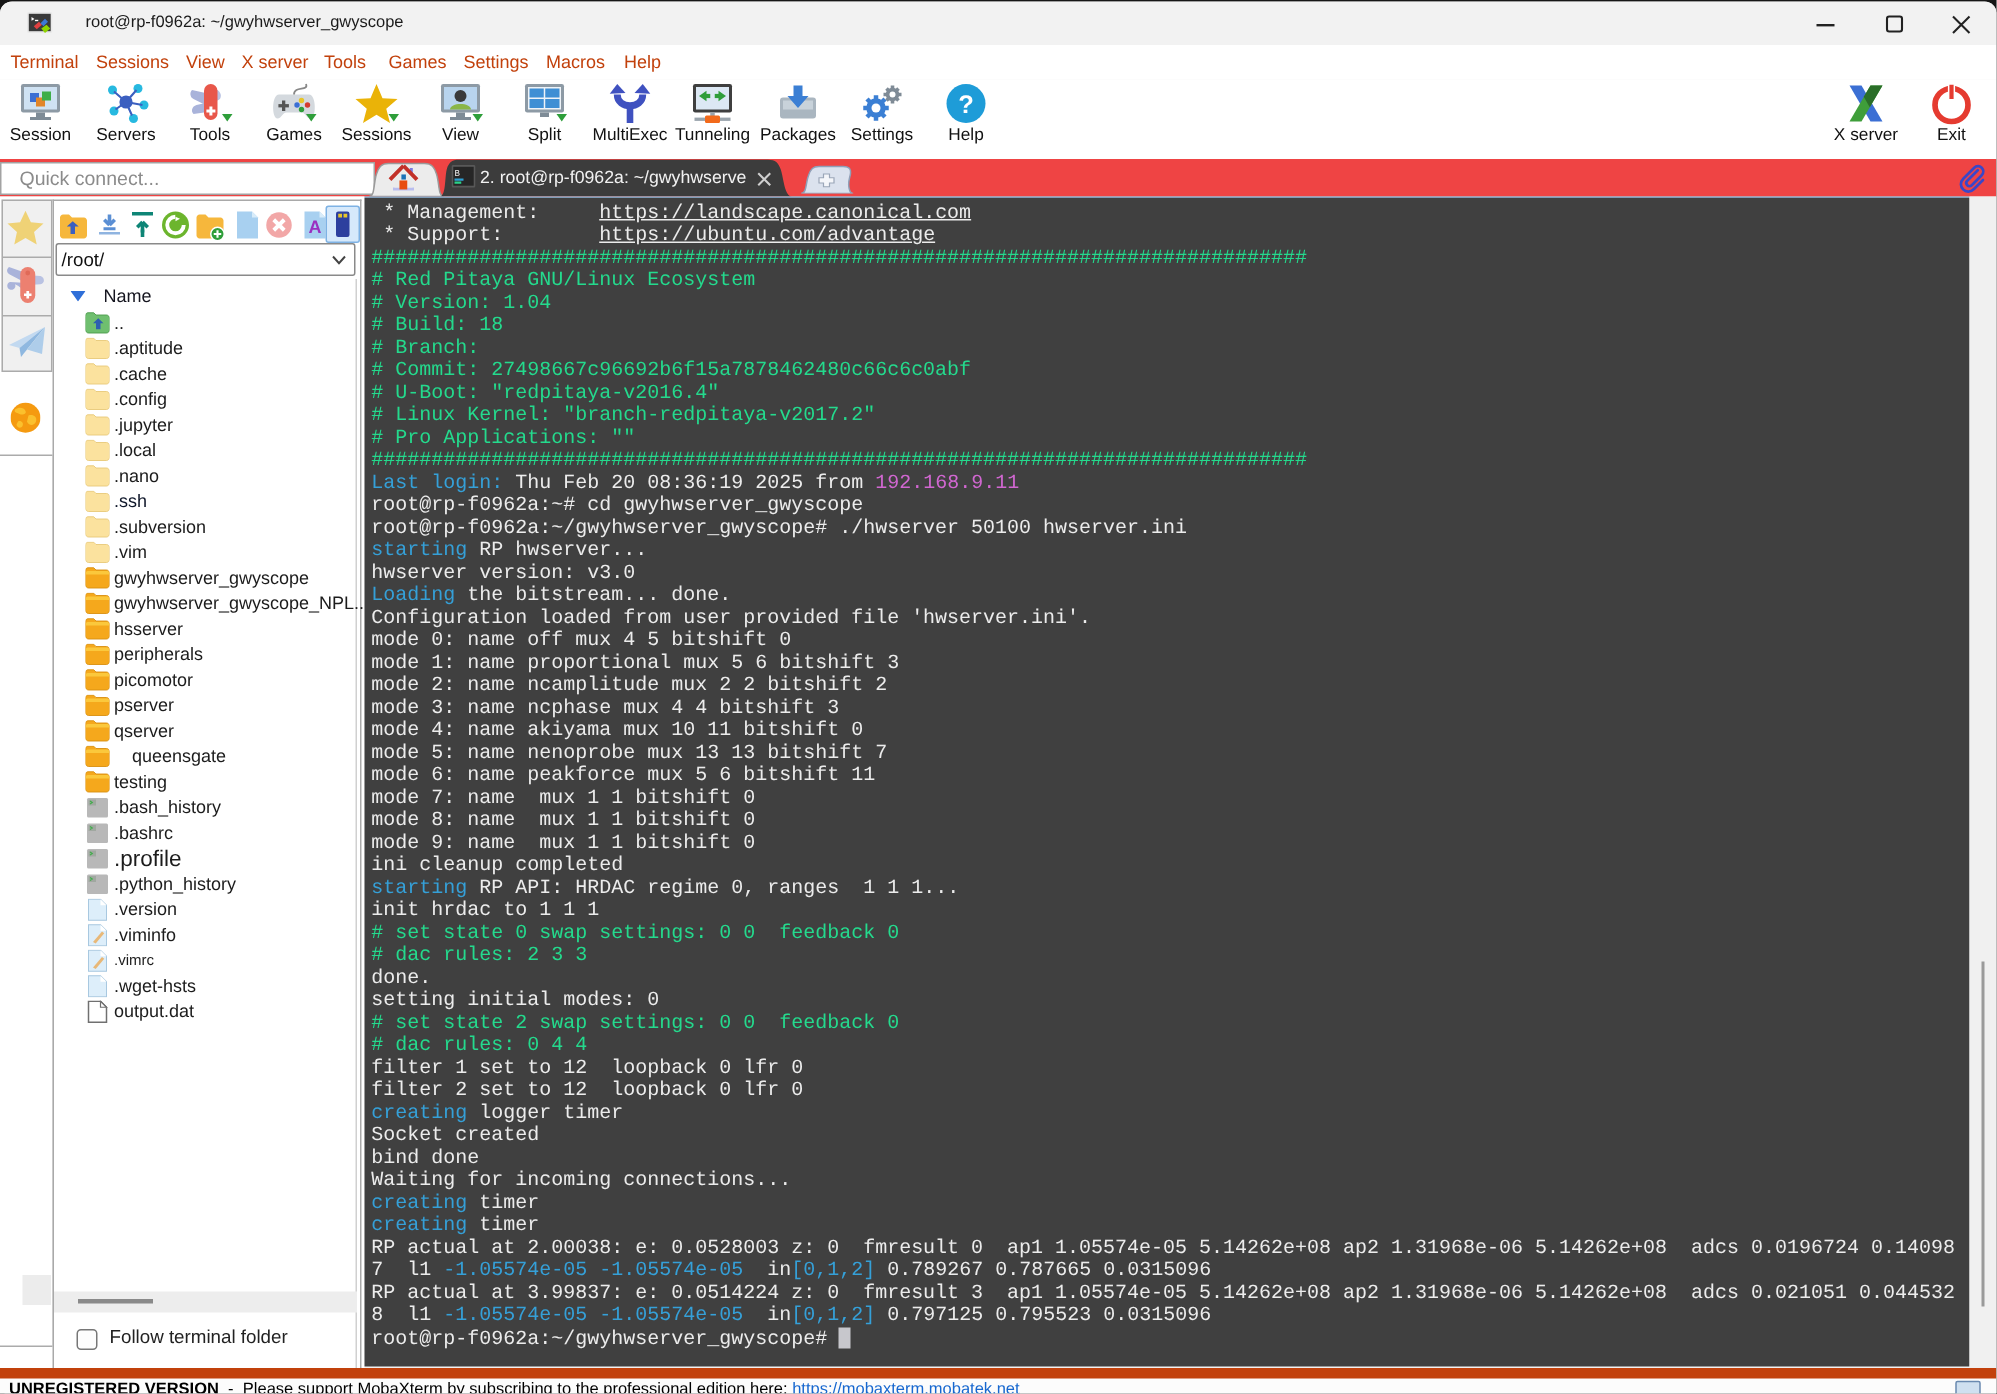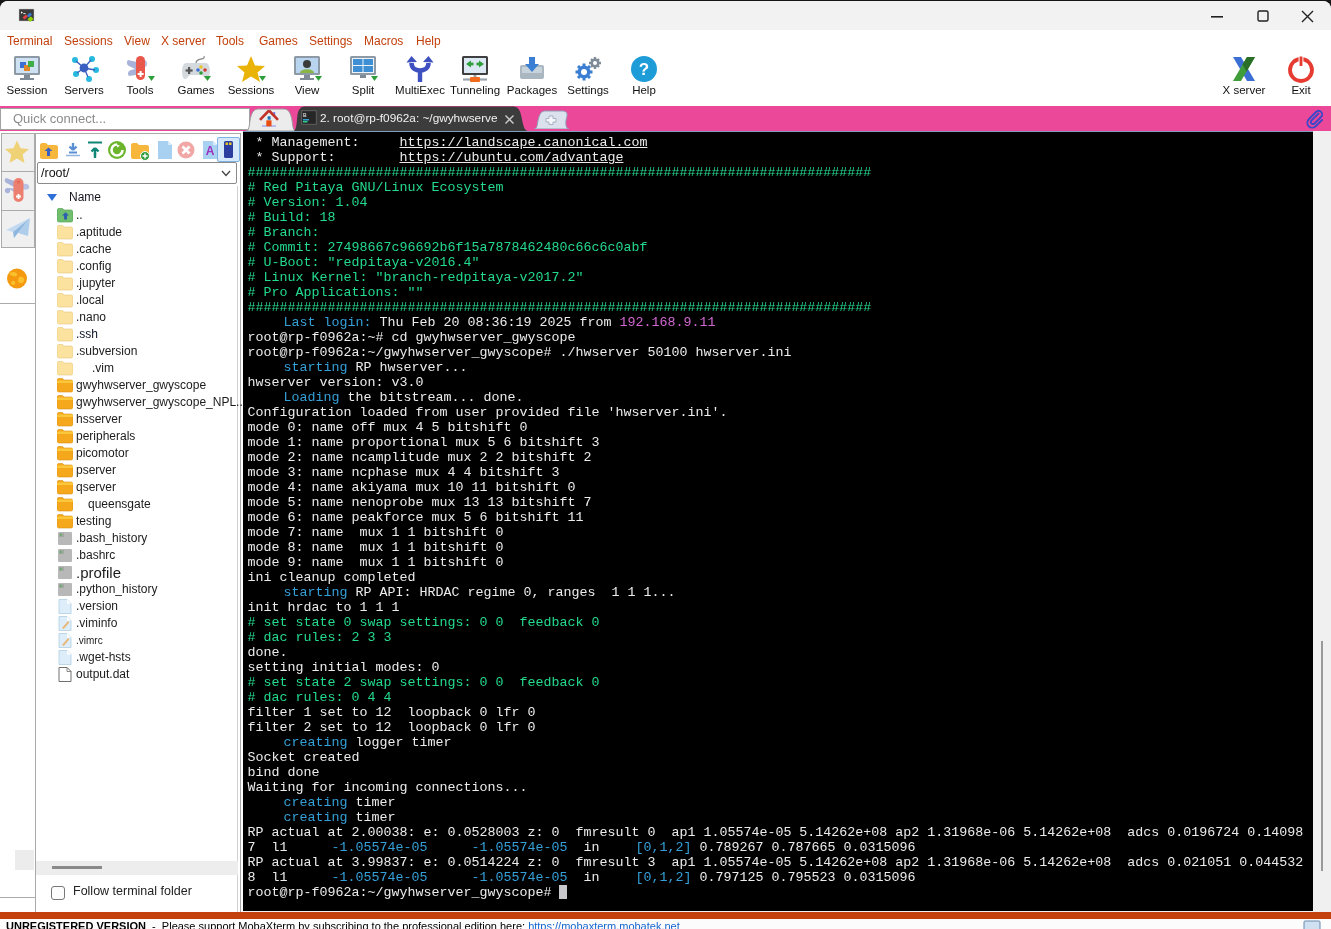--- a/index.html
+++ b/index.html
@@ -10,33 +10,33 @@
 
 #title{left:0;top:0;width:1331px;height:29px;background:#f2f2f2;}
 #ttxt{left:57px;top:0;height:29px;line-height:29px;font-size:11px;color:#1b1b1b;}
 
 #menu{left:0;top:29px;width:1331px;height:23px;background:#fff;}
 .mi{position:absolute;top:0;height:23px;line-height:23px;font-size:12px;color:#c2410c;}
 
 #tools{left:0;top:52px;width:1331px;height:53px;background:#fff;}
 .tlab{position:absolute;top:31px;width:80px;text-align:center;font-size:11.5px;color:#111;}
 
-#row2{left:0;top:105px;width:1331px;height:25px;background:#ec4899;}
+#row2{left:0;top:105px;width:1331px;height:25px;background:#ef4444;}
 #qc{left:0px;top:2px;width:236px;height:20px;border:1px solid #a3a3a3;background:#fff;
  font-size:13px;color:#8b8b8b;line-height:20px;padding-left:12px;}
 
 .tabtxt{color:#f2f2f2;font-size:12px;}
 
 #side{left:0;top:130px;width:243px;height:781px;background:#fff;}
 #panel{left:35px;top:2px;width:204px;height:779px;border-left:1px solid #a9a9a9;border-right:1px solid #a9a9a9;border-top:1px solid #a9a9a9;background:#fff;}
 
-#term{left:243px;top:131px;width:1070px;height:779px;background:#000000;overflow:hidden;}
+#term{left:243px;top:131px;width:1070px;height:779px;background:#404040;overflow:hidden;}
 #tpre{position:absolute;left:4.5px;top:3.4px;margin:0;font-family:"Liberation Mono",monospace;
  font-size:13.33px;line-height:15px;color:#ececec;white-space:pre;}
-#tpre .g{color:#24da8d;} #tpre .c{color:#35a0d8;margin-left:36px;} #tpre .m{color:#d167d1;text-align:center;}
+#tpre .g{color:#24da8d;} #tpre .c{color:#35a0d8;} #tpre .m{color:#d167d1;text-align:center;}
 #tpre a{color:#ececec;text-decoration:underline;}
 
 #status{left:0;top:911px;width:1331px;height:16px;background:#fcfcfc;border-top:7px solid #c2410c;}
 svg{display:block;}
 #topstrip{left:0;top:0;width:1331px;height:8px;background:#161616;z-index:0;position:absolute;}
 #blc{left:0;top:926px;width:3px;height:3px;background:#333;position:absolute;}
 </style></head><body>
 <div id="topstrip"></div>
 <div id="blc"></div>
 <div id="win">
@@ -44,20 +44,21 @@
 <div class="ab" id="title">
  <svg class="ab" style="left:18px;top:7px" width="17" height="16" viewBox="0 0 17 16">
   <rect x="0" y="0" width="17" height="14" rx="1.5" fill="#e8e8e8"></rect>
   <rect x="1.2" y="1.2" width="14.6" height="11.6" fill="#3a3a3a"></rect>
   <path d="M3 3.4 L5 4.6 L3 5.8 Z" fill="#fff"></path>
         <rect x="5.3" y="5.2" width="2.2" height="0.9" fill="#fff"></rect>
   <path d="M4.5 9.5 L8 6.5 L10 8.5 L6.5 11.5 Z" fill="#e04040"></path>
   <path d="M9 7.5 L12 4.5 L14 6.5 L11 9.5 Z" fill="#3b78d8"></path>
   <path d="M9.5 11 L13 8.5 L15.5 11 L12 14 Z" fill="#8fd400"></path>
  </svg>
+ <div class="ab" id="ttxt">root@rp-f0962a: ~/gwyhwserver_gwyscope</div>
  <svg class="ab" style="left:1206px;top:4px" width="22" height="22" viewBox="0 0 22 22">
    <rect x="5" y="11" width="12" height="1.6" fill="#222"></rect>
       </svg>
  <svg class="ab" style="left:1252px;top:4px" width="22" height="22" viewBox="0 0 22 22">
    <rect x="6" y="6" width="10" height="10" fill="none" stroke="#222" stroke-width="1.4" rx="1.5"></rect>
       </svg>
  <svg class="ab" style="left:1296px;top:4px" width="22" height="22" viewBox="0 0 22 22">
    <path d="M6 6 L17 17 M17 6 L6 17" stroke="#222" stroke-width="1.4"></path>
       </svg>
 </div>
@@ -361,21 +362,21 @@
           <path d="M0 3 L0 12 C0 13 1 14 2 14 L14 14 C15 14 16 13 16 12 L16 4 C16 3 15 2 14 2 L7 2 L5.5 0.5 L1.5 0.5 C0.5 0.5 0 1.5 0 3 Z" fill="#fbe29e" stroke="#e8c878" stroke-width="0.6"></path>
         </svg>
         <div class="ab" style="left:76px;top:194.5px;height:17px;line-height:17px;font-size:12px;color:#0f172a;white-space:nowrap;">.ssh</div>
         <svg class="ab" style="left:57px;top:212.5px" width="16" height="15" viewBox="0 0 16 15">
           <path d="M0 3 L0 12 C0 13 1 14 2 14 L14 14 C15 14 16 13 16 12 L16 4 C16 3 15 2 14 2 L7 2 L5.5 0.5 L1.5 0.5 C0.5 0.5 0 1.5 0 3 Z" fill="#fbe29e" stroke="#e8c878" stroke-width="0.6"></path>
         </svg>
         <div class="ab" style="left:76px;top:211.5px;height:17px;line-height:17px;font-size:12px;color:#1c1c1c;white-space:nowrap;">.subversion</div>
         <svg class="ab" style="left:57px;top:229.5px" width="16" height="15" viewBox="0 0 16 15">
           <path d="M0 3 L0 12 C0 13 1 14 2 14 L14 14 C15 14 16 13 16 12 L16 4 C16 3 15 2 14 2 L7 2 L5.5 0.5 L1.5 0.5 C0.5 0.5 0 1.5 0 3 Z" fill="#fbe29e" stroke="#e8c878" stroke-width="0.6"></path>
         </svg>
-        <div class="ab" style="left:92px;top:228.5px;height:17px;line-height:17px;font-size:12px;color:#1c1c1c;white-space:nowrap;">.vim</div>
+        <div class="ab" style="left:76px;top:228.5px;height:17px;line-height:17px;font-size:12px;color:#1c1c1c;white-space:nowrap;">.vim</div>
         <svg class="ab" style="left:57px;top:246.5px" width="16" height="15" viewBox="0 0 16 15">
           <path d="M0 3 L0 12 C0 13 1 14 2 14 L14 14 C15 14 16 13 16 12 L16 4 C16 3 15 2 14 2 L7 2 L5.5 0.5 L1.5 0.5 C0.5 0.5 0 1.5 0 3 Z" fill="#f5a81c" stroke="#d88f10" stroke-width="0.6"></path>
           <path d="M0 5 L16 5 L16 4 C16 3 15 2.6 14 2.6 L2 2.6 C1 2.6 0 3 0 4 Z" fill="#fbc83c"></path>
         </svg>
         <div class="ab" style="left:76px;top:245.5px;height:17px;line-height:17px;font-size:12px;color:#1c1c1c;white-space:nowrap;">gwyhwserver_gwyscope</div>
         <svg class="ab" style="left:57px;top:263.5px" width="16" height="15" viewBox="0 0 16 15">
           <path d="M0 3 L0 12 C0 13 1 14 2 14 L14 14 C15 14 16 13 16 12 L16 4 C16 3 15 2 14 2 L7 2 L5.5 0.5 L1.5 0.5 C0.5 0.5 0 1.5 0 3 Z" fill="#f5a81c" stroke="#d88f10" stroke-width="0.6"></path>
           <path d="M0 5 L16 5 L16 4 C16 3 15 2.6 14 2.6 L2 2.6 C1 2.6 0 3 0 4 Z" fill="#fbc83c"></path>
         </svg>
         <div class="ab" style="left:76px;top:262.5px;height:17px;line-height:17px;font-size:12px;color:#1c1c1c;white-space:nowrap;">gwyhwserver_gwyscope_NPL...</div>

